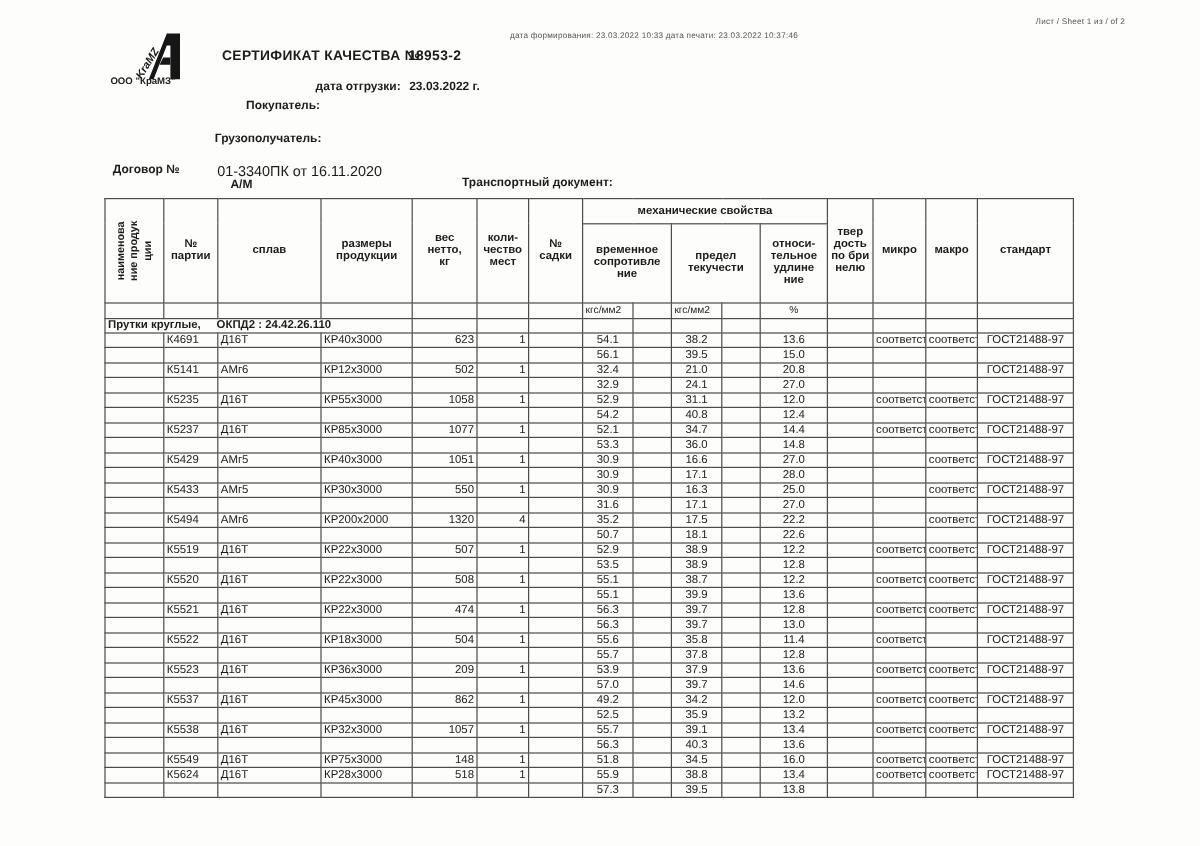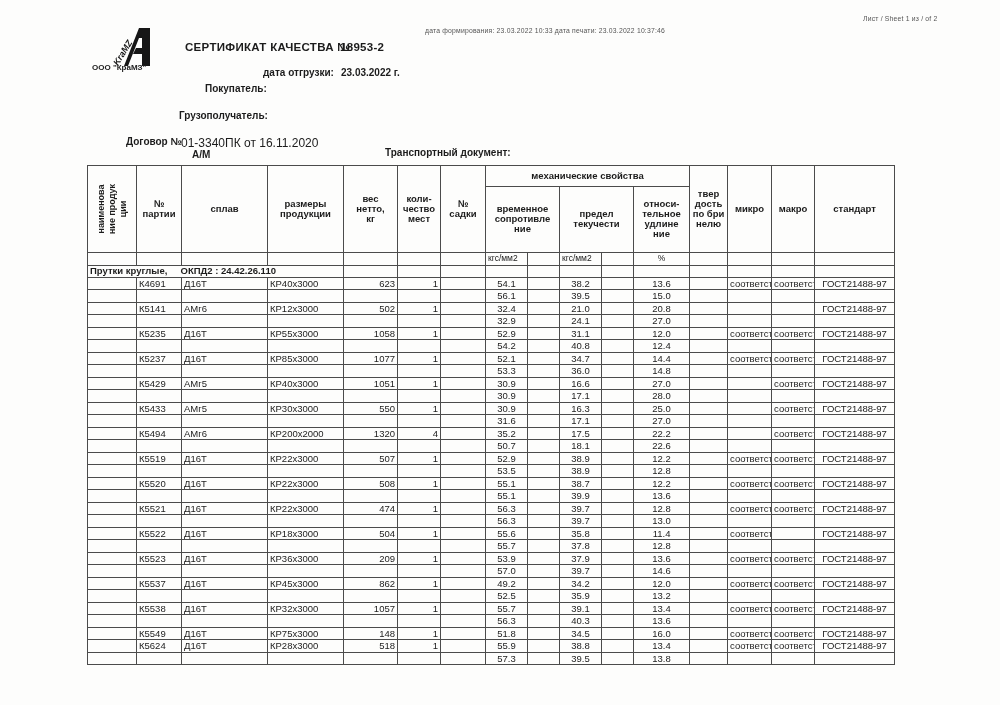--- a/index.html
+++ b/index.html
@@ -67,21 +67,21 @@
 
 <div class="abs doc-title" style="left:185px;top:41px;">СЕРТИФИКАТ КАЧЕСТВА №</div>
 <div class="abs doc-title" style="left:340px;top:41px;">18953-2</div>
 
 <div class="abs lbl" style="left:263px;top:67px;">дата отгрузки:</div>
 <div class="abs lbl" style="left:341px;top:67px;">23.03.2022 г.</div>
 
 <div class="abs lbl" style="left:205px;top:83px;text-align:center;">Покупатель:</div>
 <div class="abs lbl" style="left:179px;top:110px;">Грузополучатель:</div>
 
-<div class="abs lbl" style="left:94px;top:136px;margin-left:32px;">Договор №</div>
+<div class="abs lbl" style="left:94px;top:136px;">Договор №</div>
 <div class="abs val" style="left:181px;top:136px;">01-3340ПК от 16.11.2020</div>
 <div class="abs lbl" style="left:192px;top:149px;">А/М</div>
 <div class="abs lbl" style="left:385px;top:147px;">Транспортный документ:</div>
 
 <table class="cert">
   <colgroup>
     <col style="width:49px">
       <col style="width:45px">
       <col style="width:86px">
       <col style="width:76px">

